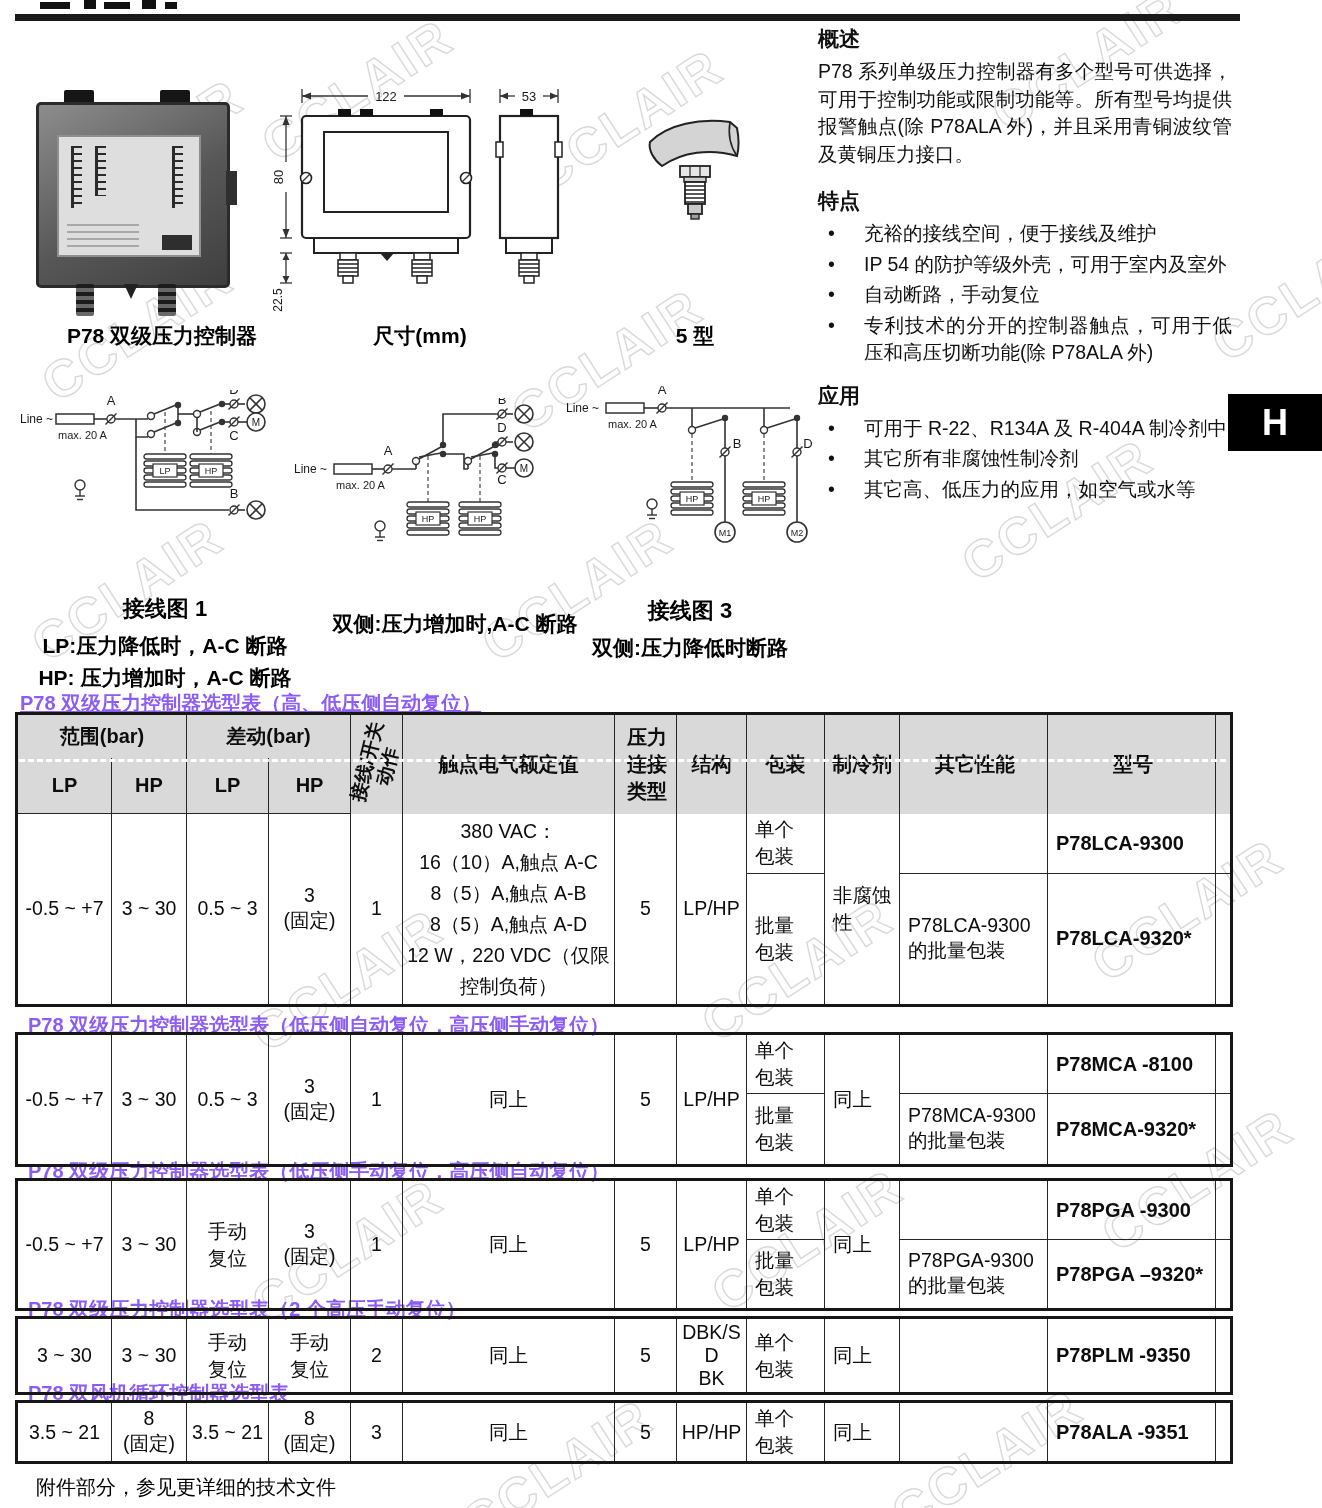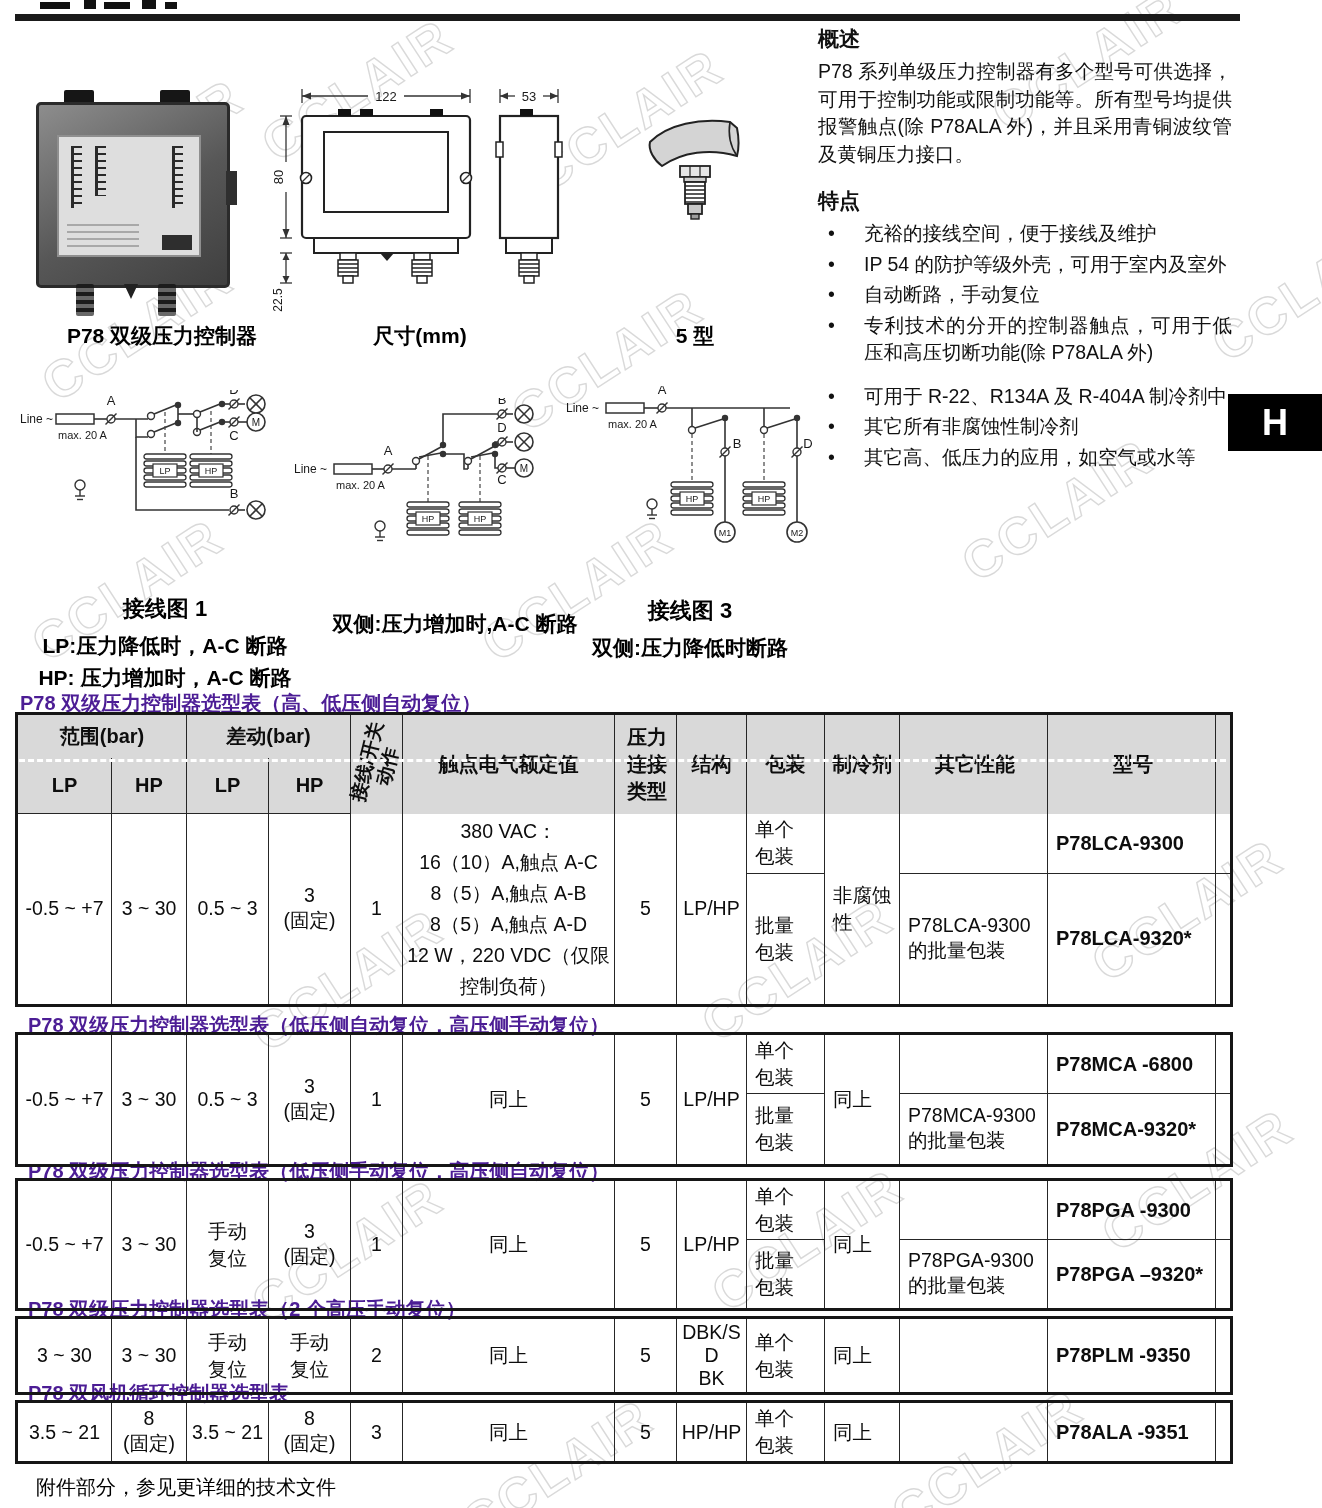--- a/index.html
+++ b/index.html
@@ -47,21 +47,21 @@
 
   .htab { position:absolute; left:1228px; top:394px; width:94px; height:57px; background:#000;
           color:#fff; font-size:36px; font-weight:bold; display:flex; align-items:center; justify-content:center; }
 
   
   .wcap { position:absolute; text-align:center; font-weight:bold; color:#000; }
   .wcap .t { font-size:22px; margin-bottom:6px; }
   .wcap .d { font-size:21px; line-height:32px; }
 
   
-  .tbl-title { position:absolute; font-weight:bold; font-size:20px; color:#4c1d95; }
+  .tbl-title { position:absolute; font-weight:bold; font-size:20px; color:#8b5cf6;text-decoration:underline; }
   .tblwrap { position:absolute; left:15px; width:1215px; z-index:1; }
   table.spec { border-collapse:collapse; table-layout:fixed; width:1215px; border:3px solid #161616; }
   table.spec th, table.spec td { border:1.6px solid #262626; padding:2px 4px; text-align:center;
         vertical-align:middle; font-size:19.5px; color:#0d0d0d; word-break:break-word; }
   table.spec th { background:#d9d9d9; font-weight:bold; font-size:20px;margin-left:16px; }
   tr.gh1 > th { border-bottom:hidden; }
   tr.gh2 > th { border-top:hidden; }
   .lefthdr { text-align:right; padding-left:7px !important;font-family:Liberation Mono, monospace; }
   .leftcell { text-align:left !important; padding-left:8px !important; }
   .model { font-weight:bold; text-align:left !important; padding-left:8px !important; font-size:20px !important; }
@@ -401,20 +401,21 @@
           </div>
         <div class="bitem">
             <span class="bullet">•</span>
             <span class="btext">自动断路，手动复位</span>
           </div>
         <div class="bitem">
             <span class="bullet">•</span>
             <span class="btext">专利技术的分开的控制器触点，可用于低压和高压切断功能(除 P78ALA 外)</span>
           </div>
       </div>
+      <h3>应用</h3>
       <div class="blist">
         <div class="bitem">
             <span class="bullet">•</span>
             <span class="btext">可用于 R-22、R134A 及 R-404A 制冷剂中</span>
           </div>
         <div class="bitem">
             <span class="bullet">•</span>
             <span class="btext">其它所有非腐蚀性制冷剂</span>
           </div>
         <div class="bitem">
@@ -527,21 +528,21 @@
           <td rowspan="2" class="pre">3
 (固定)</td>
           <td rowspan="2">1</td>
           <td rowspan="2">同上</td>
           <td rowspan="2">5</td>
           <td rowspan="2">LP/HP</td>
           <td class="pre leftcell">单个
 包装</td>
           <td rowspan="2" class="leftcell">同上</td>
           <td class="leftcell"></td>
-          <td class="model">P78MCA -6800</td>
+          <td class="model">P78MCA -8100</td>
           <td></td>
         </tr>
         <tr style="height:72px">
           <td class="pre leftcell">批量
 包装</td>
           <td class="leftcell">P78MCA-9300 的批量包装</td>
           <td class="model">P78MCA-9320*</td>
           <td></td>
         </tr>
       </tbody>

